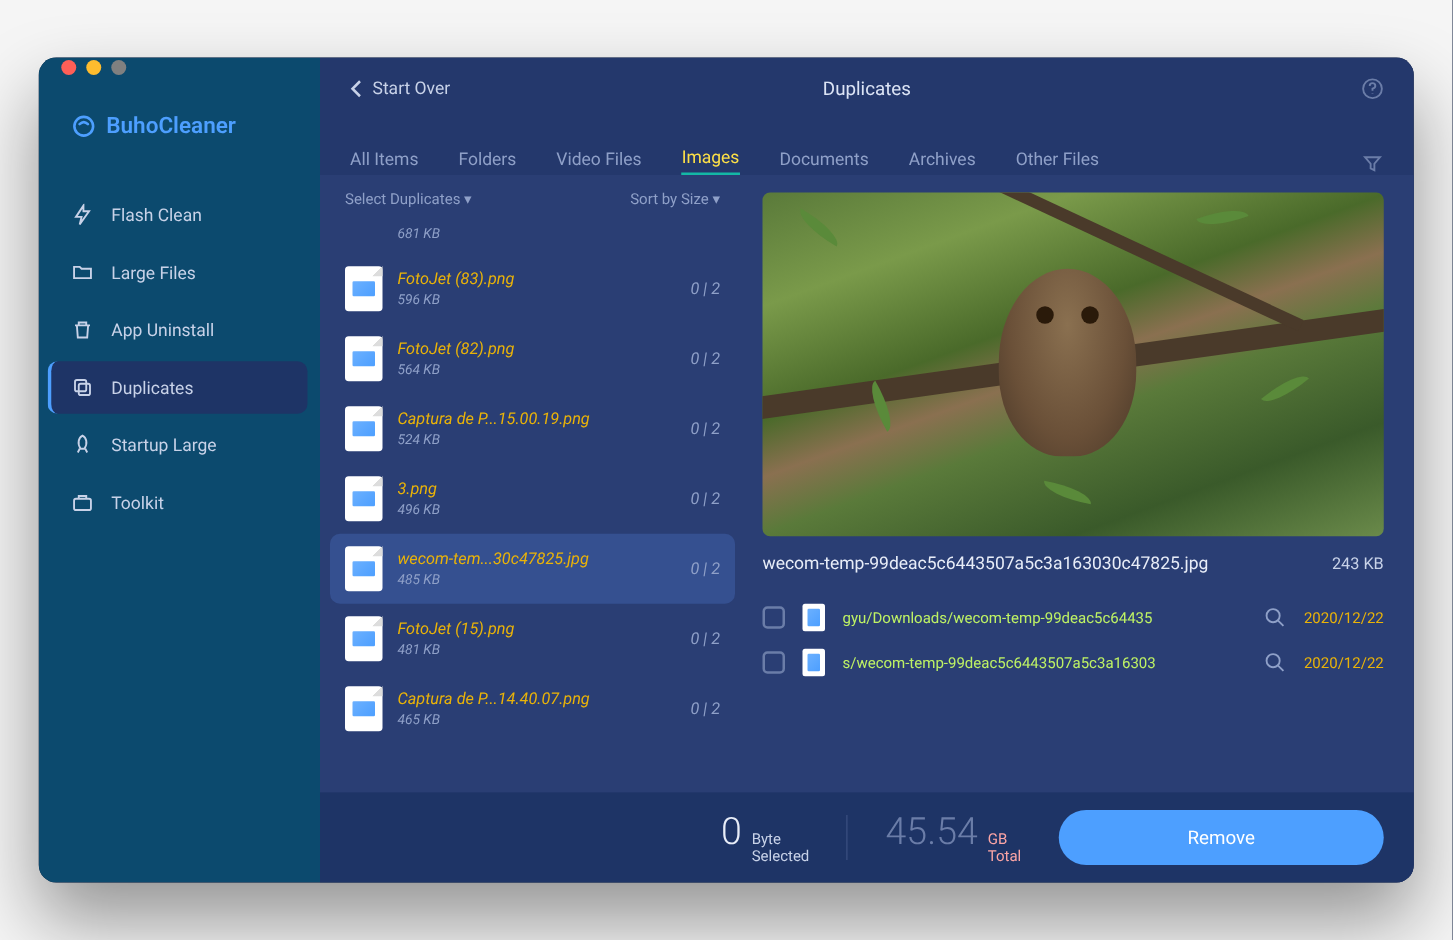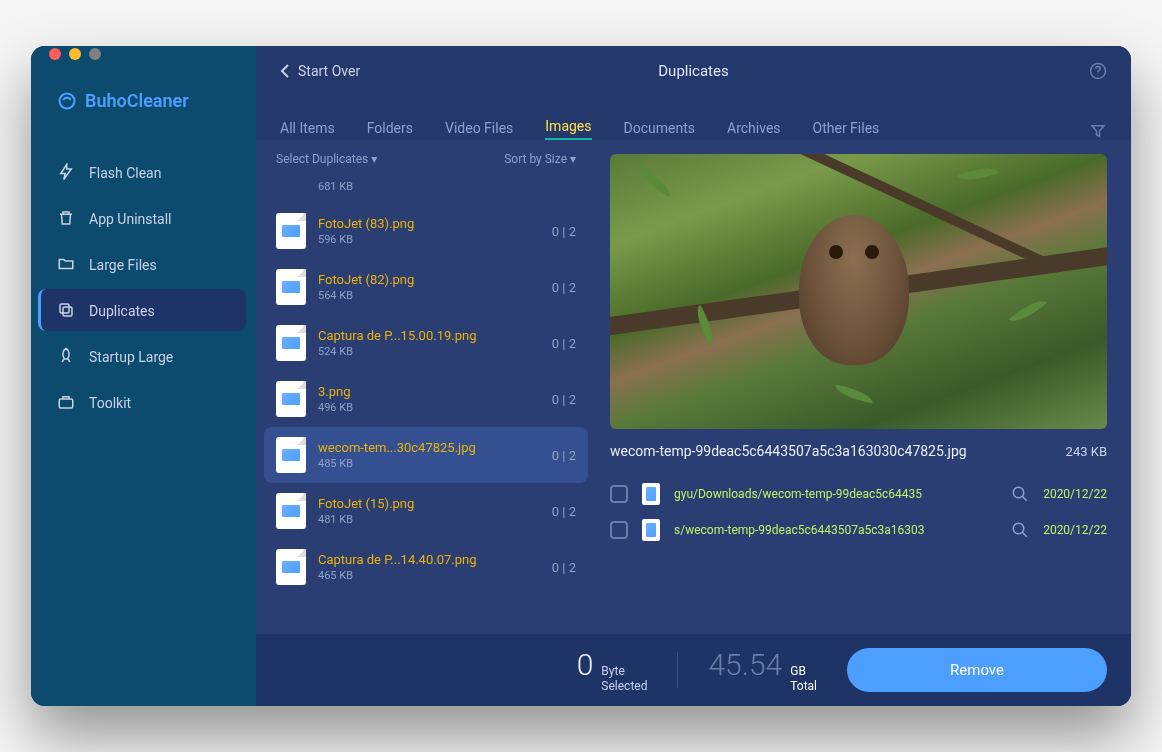--- a/index.html
+++ b/index.html
@@ -56,21 +56,21 @@
   position: relative;
 }
 .tab { color: #8fa0c8; font-size: 14px; cursor: pointer; padding-bottom: 4px; }
 .tab.active { color: #fde047; border-bottom: 2px solid #14b8a6; }
 .filter-icon { position: absolute; right: 24px; color: #6b7da8; cursor: pointer; }
 
 .content { flex: 1; display: flex; overflow: hidden; background: #2a3e74; }
 
 .list-panel { width: 340px; display: flex; flex-direction: column; background: #2a3e74; }
 .list-header { display: flex; justify-content: space-between; padding: 12px 20px; color: #8fa0c8; font-size: 12px; }
-.list-body { flex: 1; overflow-y: auto; }
+.list-body { flex: 1; overflow-y: auto; font-style: italic; }
 .file-item {
   display: flex; align-items: center; padding: 10px 20px; gap: 12px; cursor: pointer;
 }
 .file-item.selected { background: #355090; border-radius: 8px; margin: 0 8px; padding: 10px 12px; }
 .file-thumb {
   width: 30px; height: 36px; background: #fff; border-radius: 3px; flex-shrink: 0;
   display: flex; align-items: center; justify-content: center; font-size: 7px; color: #4d9fff;
   position: relative;
 }
 .file-thumb::before { content: ""; position: absolute; top: 0; right: 0; width: 8px; height: 8px; background: linear-gradient(135deg, transparent 50%, #ddd 50%); }
@@ -105,29 +105,29 @@
 .preview-size { color: #c8d2e8; font-size: 13px; }
 .dup-list { margin-top: 24px; display: flex; flex-direction: column; gap: 14px; }
 .dup-row { display: flex; align-items: center; gap: 14px; }
 .checkbox {
   width: 18px; height: 18px; border: 2px solid #6b7da8; border-radius: 4px; cursor: pointer; flex-shrink: 0;
 }
 .dup-thumb { width: 18px; height: 22px; background: #fff; border-radius: 2px; flex-shrink: 0; position: relative; }
 .dup-thumb::after { content: ""; position: absolute; inset: 4px; background: linear-gradient(135deg,#6bb0ff,#4d9fff); border-radius: 1px; }
 .dup-path { flex: 1; color: #bef264; font-size: 12px; white-space: nowrap; overflow: hidden; text-overflow: ellipsis; }
 .search-small { width: 18px; height: 18px; color: #8fa0c8; flex-shrink: 0; cursor: pointer; }
-.dup-date { color: #bef264; font-size: 12px; flex-shrink: 0; }
+.dup-date { color: #eab308; font-size: 12px; flex-shrink: 0; }
 
 .footer {
   height: 72px; background: #1e3466; display: flex; align-items: center; justify-content: flex-end;
   gap: 30px; padding: 0 24px;
 }
 .stat { display: flex; align-items: baseline; gap: 8px; }
 .stat-num { font-size: 30px; color: #6b7da8; font-weight: 300; }
-.stat-label { font-size: 12px; color: #ffffff; line-height: 1.2; }
+.stat-label { font-size: 12px; color: #fca5a5; line-height: 1.2; }
 .stat.sel .stat-num { color: #e8edf8; }
 .stat.sel .stat-label { color: #c8d2e8; }
 .divider { width: 1px; height: 36px; background: #3a4e80; }
 .remove-btn {
   width: 260px; height: 44px; background: #4d9fff; border-radius: 22px;
   display: flex; align-items: center; justify-content: center; color: #fff;
   font-size: 15px; cursor: pointer; border: none;
 }
 svg { display: block; }
 </style>
@@ -151,29 +151,29 @@
     </div>
     <div class="nav">
       <div class="nav-item">
         <svg class="nav-icon" viewBox="0 0 24 24" fill="none" stroke="#c8d2e8" stroke-width="2">
             <path d="M13 2 L5 14 H11 L9 22 L19 8 H13 Z"></path>
           </svg>
         <span>Flash Clean</span>
       </div>
       <div class="nav-item">
         <svg class="nav-icon" viewBox="0 0 24 24" fill="none" stroke="#c8d2e8" stroke-width="2">
+            <path d="M3 6 H9 L11 8 H21 V18 H3 Z"></path>
+          </svg>
+        <span>Large Files</span>
+      </div>
+      <div class="nav-item">
+        <svg class="nav-icon" viewBox="0 0 24 24" fill="none" stroke="#c8d2e8" stroke-width="2">
             <path d="M4 7 H20 M8 7 V4 H16 V7 M6 7 L7 20 H17 L18 7"></path>
           </svg>
         <span>App Uninstall</span>
-      </div>
-      <div class="nav-item">
-        <svg class="nav-icon" viewBox="0 0 24 24" fill="none" stroke="#c8d2e8" stroke-width="2">
-            <path d="M3 6 H9 L11 8 H21 V18 H3 Z"></path>
-          </svg>
-        <span>Large Files</span>
       </div>
       <div class="nav-item active">
         <svg class="nav-icon" viewBox="0 0 24 24" fill="none" stroke="#c8d2e8" stroke-width="2">
             <rect x="4" y="4" width="12" height="12" rx="2"></rect>
             <rect x="8" y="8" width="12" height="12" rx="2"></rect>
           </svg>
         <span>Duplicates</span>
       </div>
       <div class="nav-item">
         <svg class="nav-icon" viewBox="0 0 24 24" fill="none" stroke="#c8d2e8" stroke-width="2">

